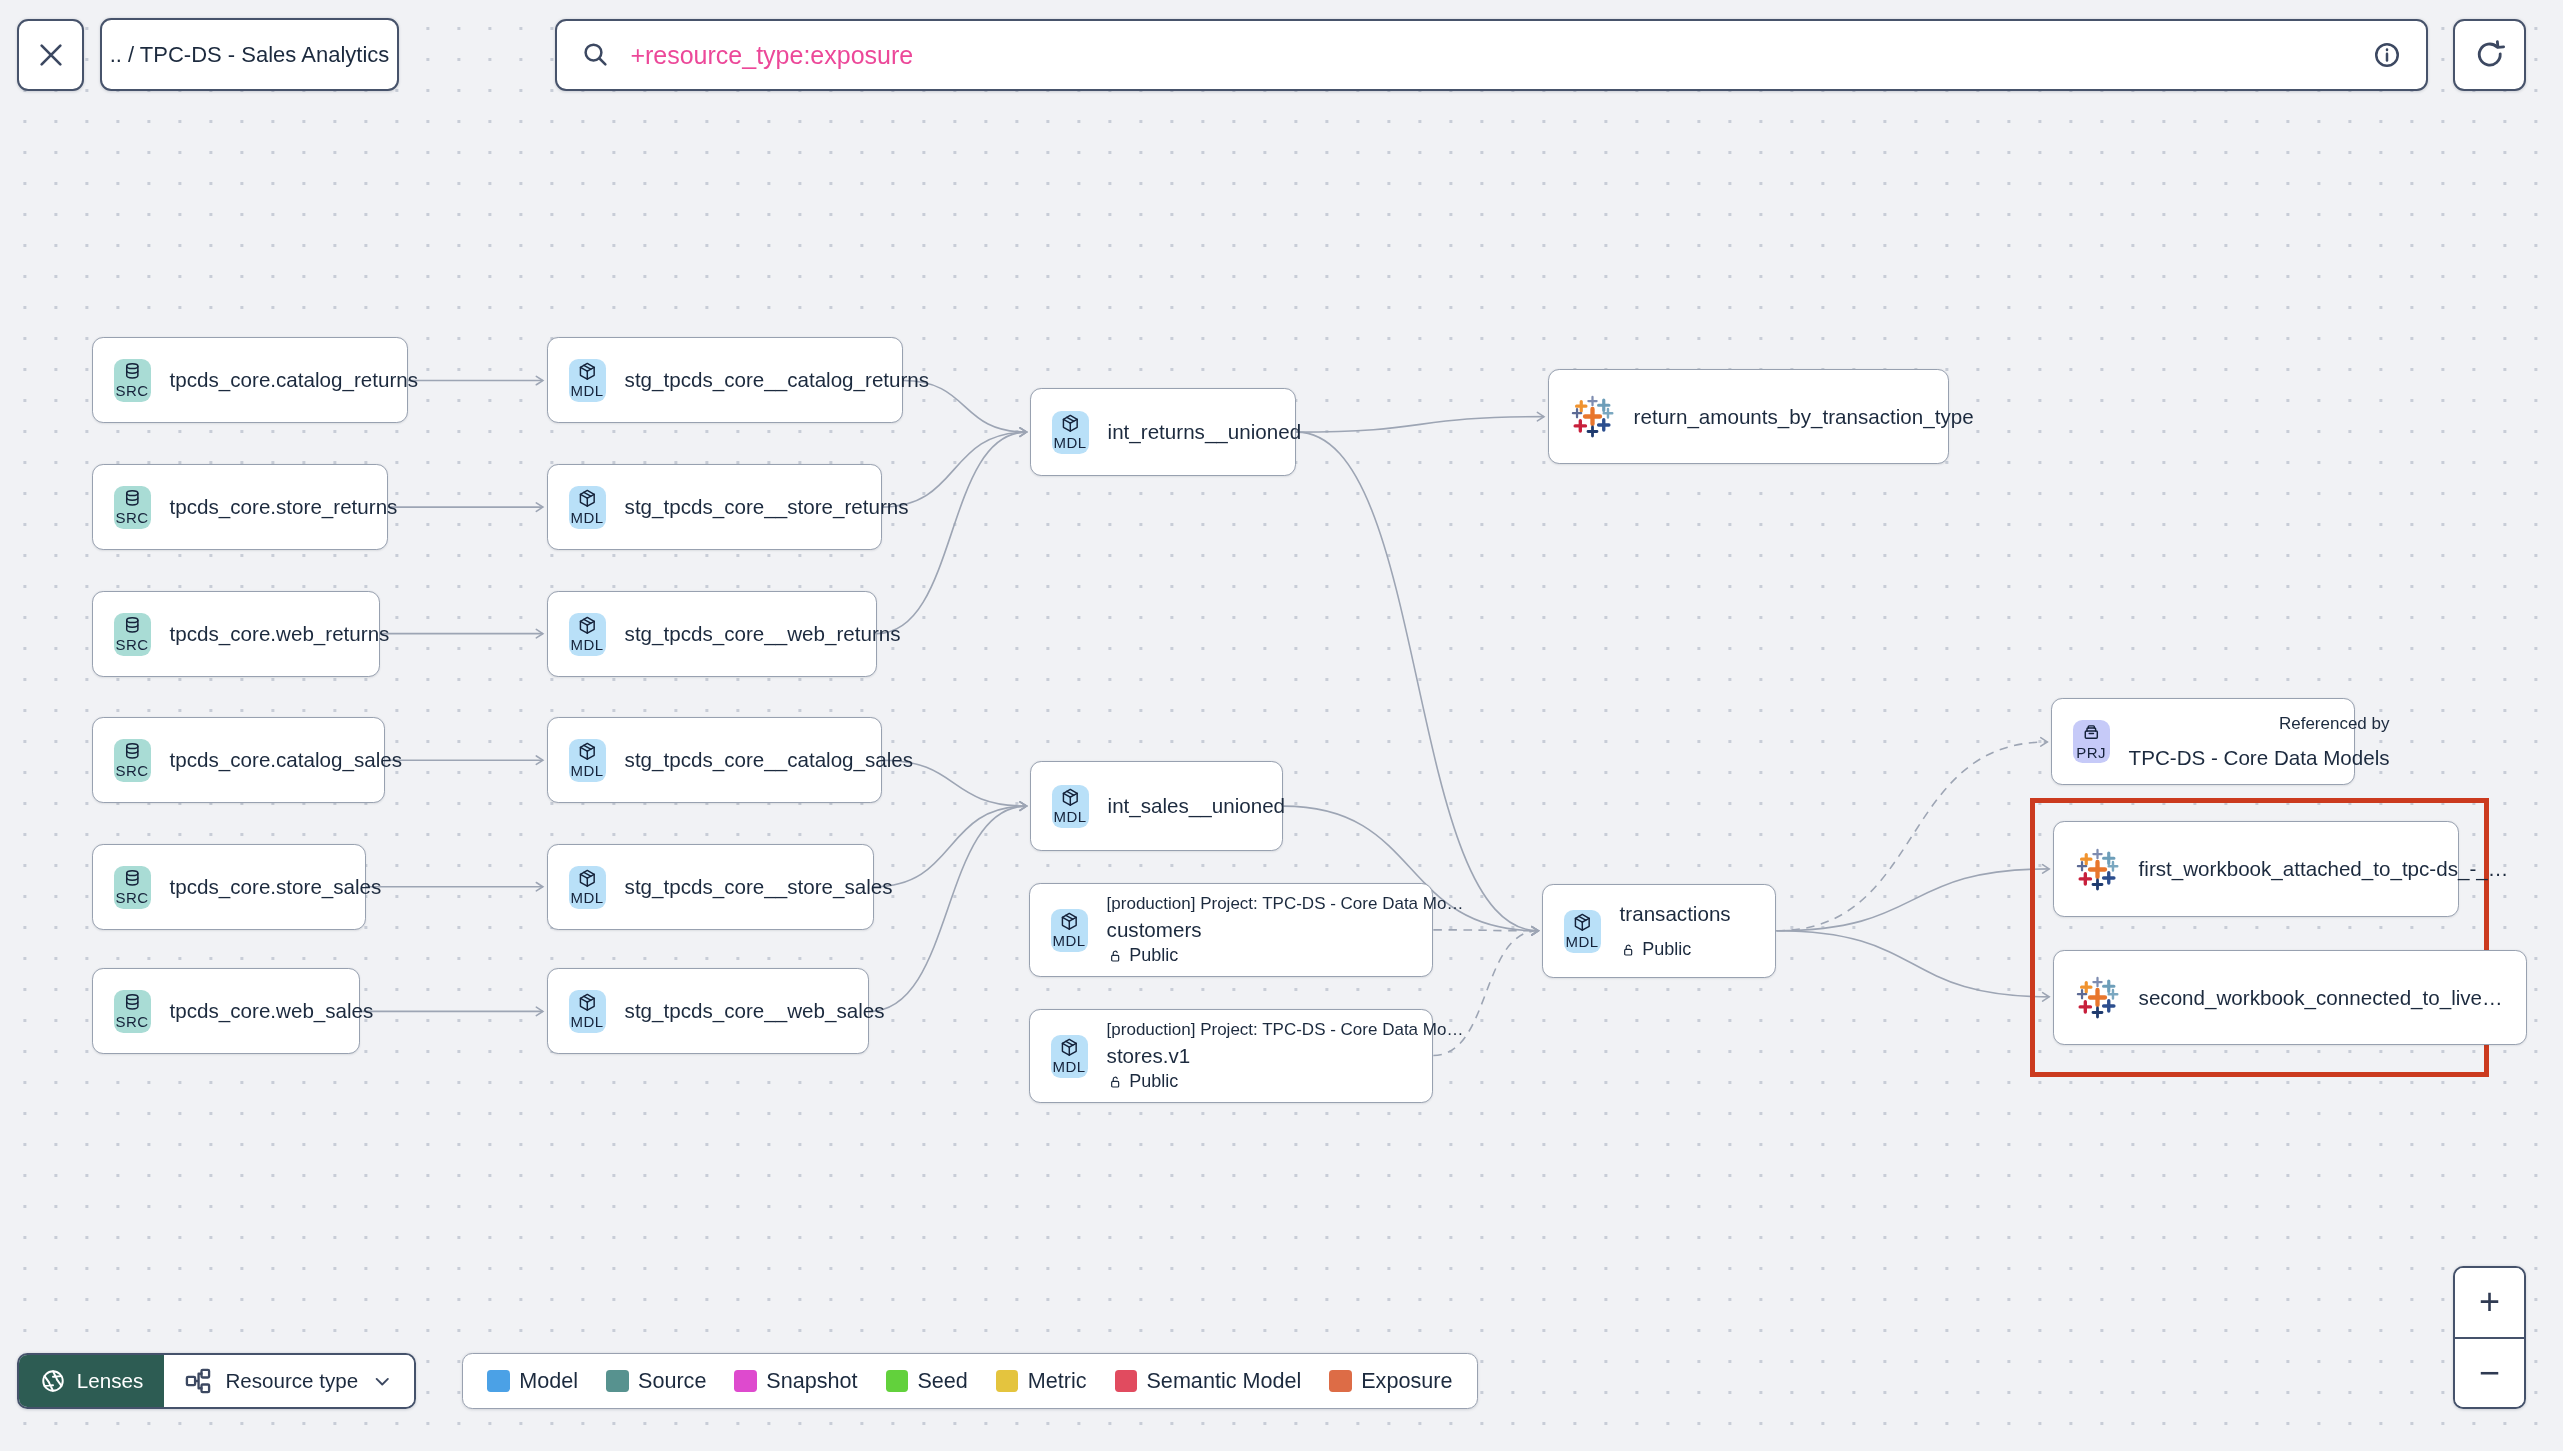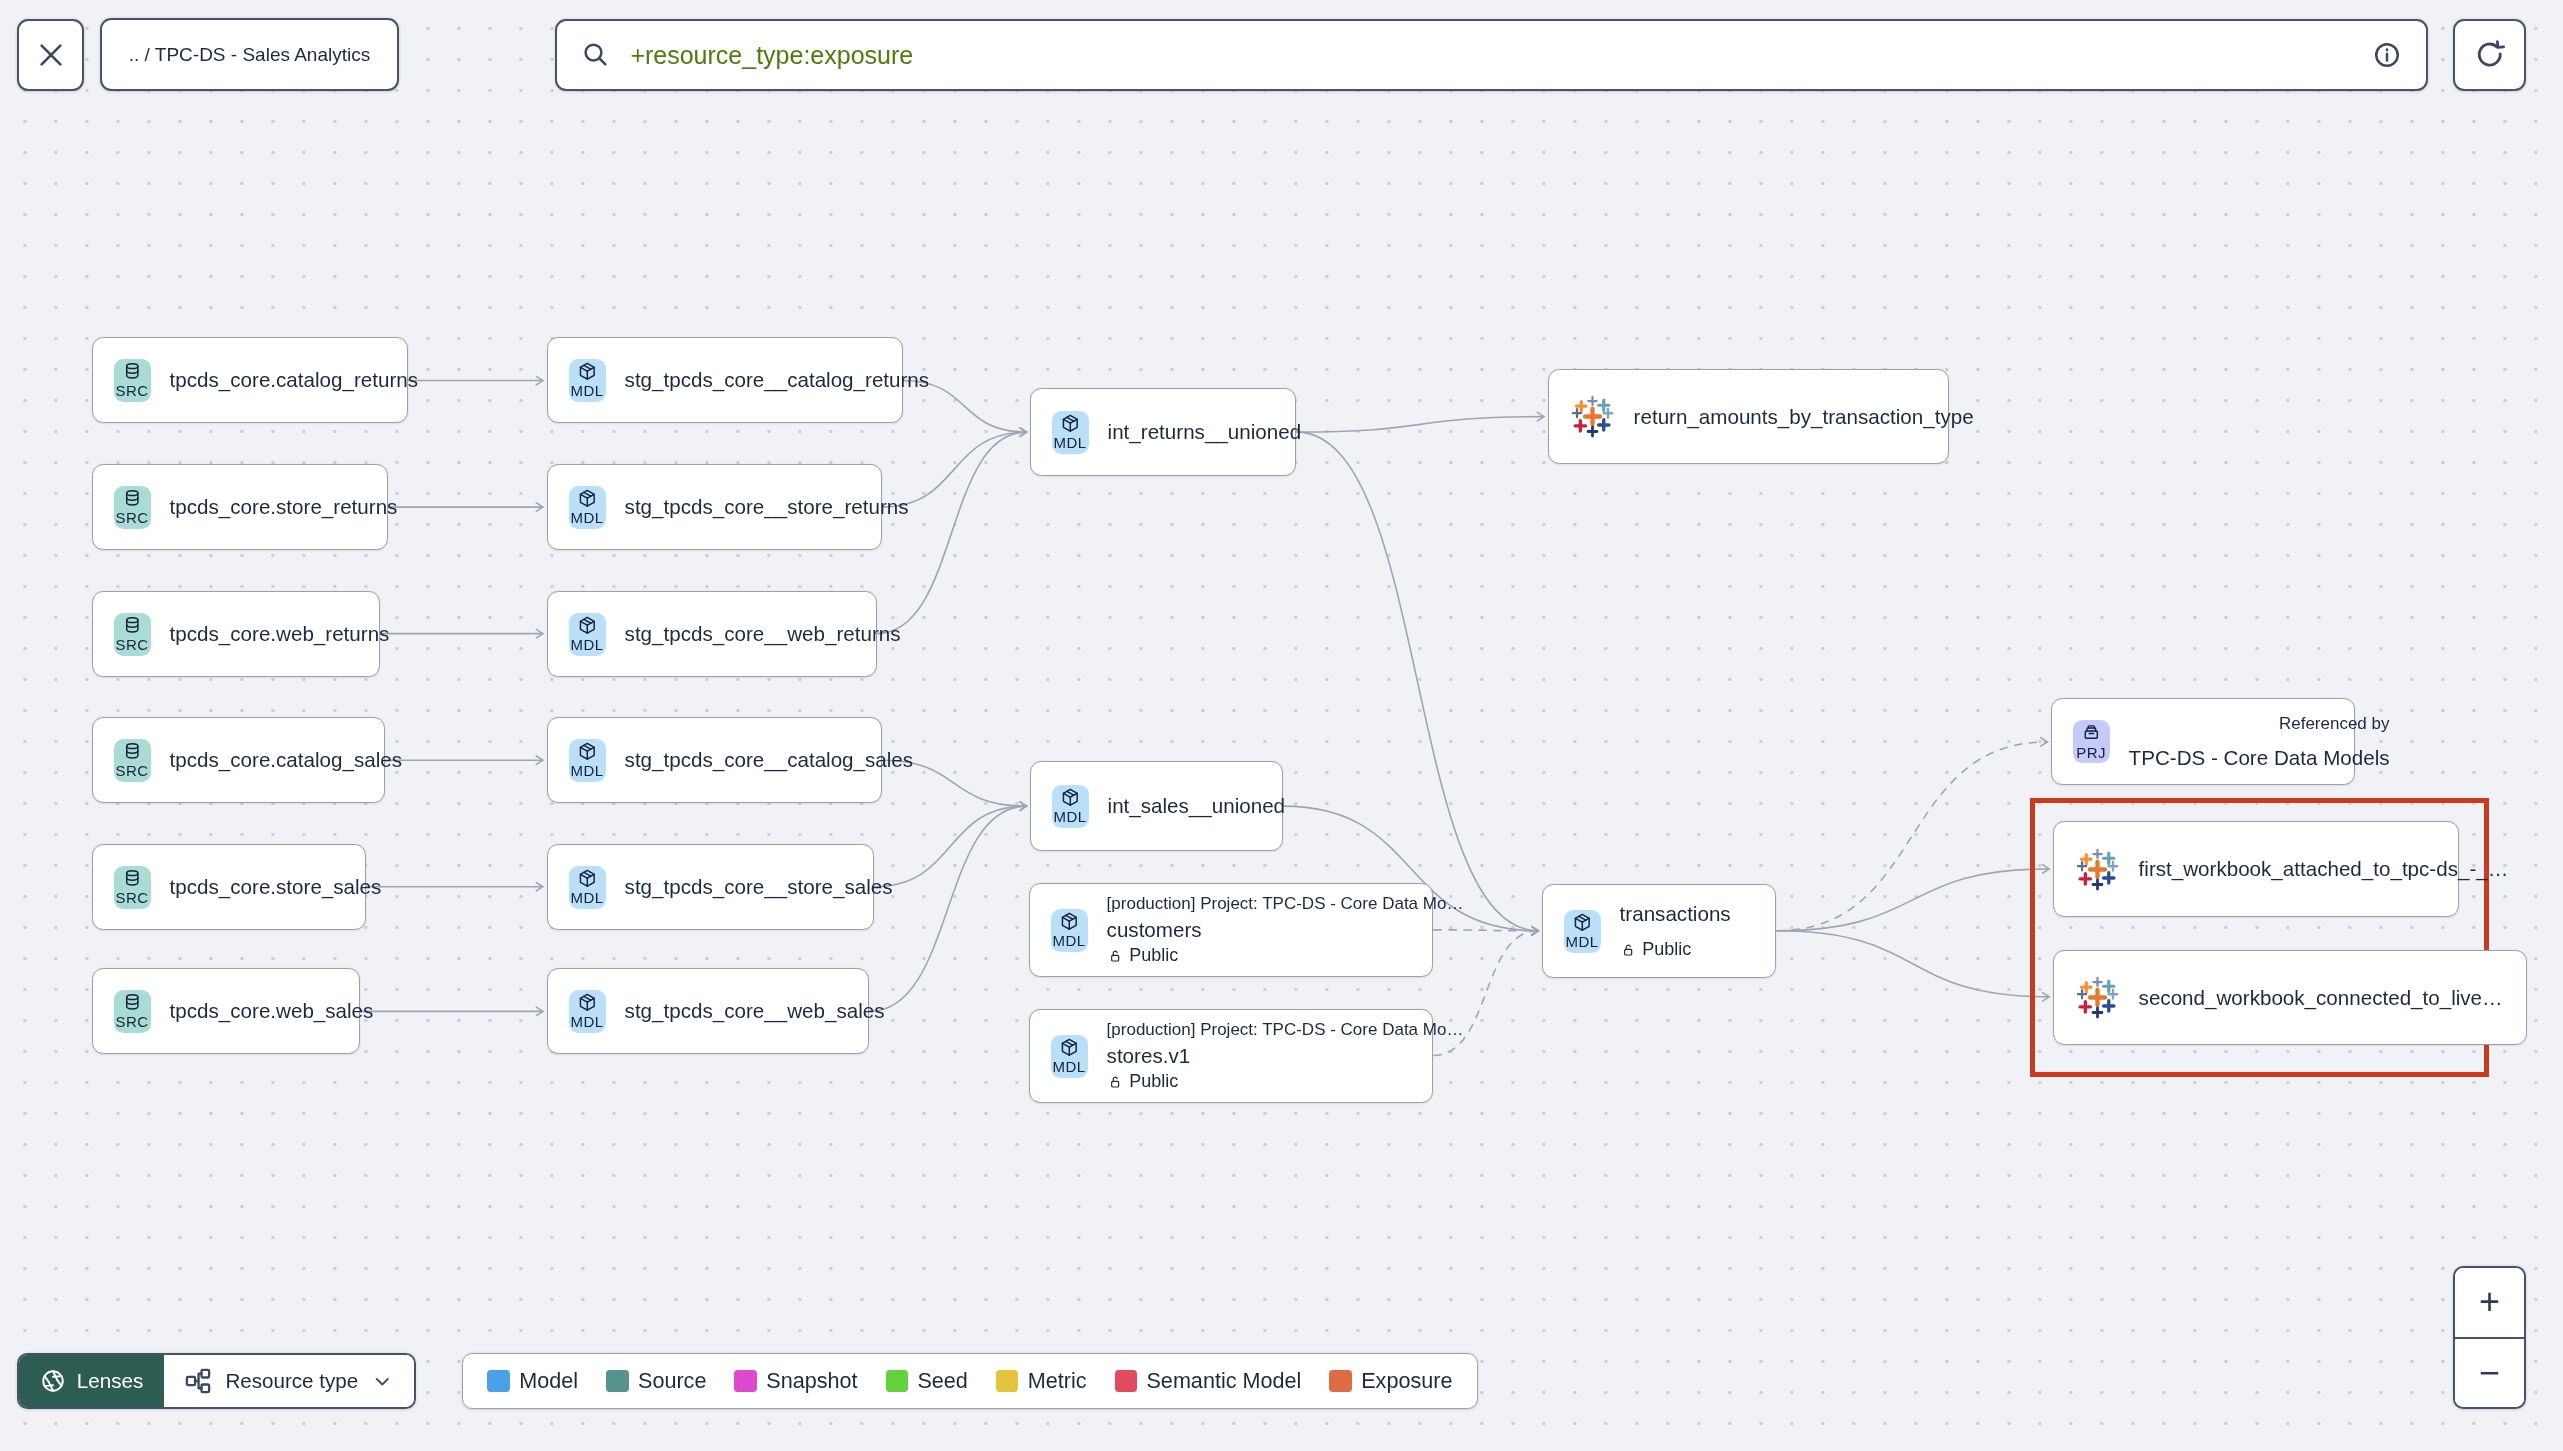--- a/index.html
+++ b/index.html
@@ -11,25 +11,25 @@
     background-size:31px 31px;background-position:9.4px 13px;
   }
   .abs{position:absolute;}
   
   .ctl{
     background:#fff;border:2.3px solid #47536b;border-radius:11.2px;
     box-shadow:0 0.9px 2.8px rgba(30,40,60,.18);display:flex;align-items:center;justify-content:center;
     box-sizing:border-box;cursor:pointer;
   }
   #close-btn{left:17px;top:19px;width:67px;height:72px;z-index:20;}
-  #breadcrumb{left:100px;top:18px;width:299px;height:73px;z-index:20;font-size:19px;cursor:pointer;}
+  #breadcrumb{left:100px;top:18px;width:299px;height:73px;z-index:20;font-size:22px;cursor:pointer;}
   #searchbar{left:555px;top:19px;width:1873px;height:72px;z-index:20;justify-content:flex-start;padding:0 24.4px;gap:17px;cursor:text;}
   #searchbar input{
     flex:1;border:none;outline:none;font-family:"Liberation Sans",sans-serif;
-    font-size:25px;color:#4d7c0f;background:transparent;
+    font-size:25px;color:#ec4899;background:transparent;
   }
   #refresh-btn{left:2453px;top:19px;width:73px;height:72px;z-index:20;}
   .iconly{stroke:#3c4861;fill:none;stroke-width:2;stroke-linecap:round;stroke-linejoin:round;}
   
   #edges{left:0;top:0;z-index:1;}
   #highlight{z-index:2;border-style:solid;border-width:5.6px;background:transparent;box-sizing:border-box;}
   #nodes{left:0;top:0;width:100%;height:100%;z-index:3;pointer-events:none;}
   .node{
     position:absolute;background:#fff;border:1.6px solid #98a1b0;border-radius:11.2px;
     box-shadow:0 0.9px 1.9px rgba(30,40,60,.10);display:flex;align-items:center;

